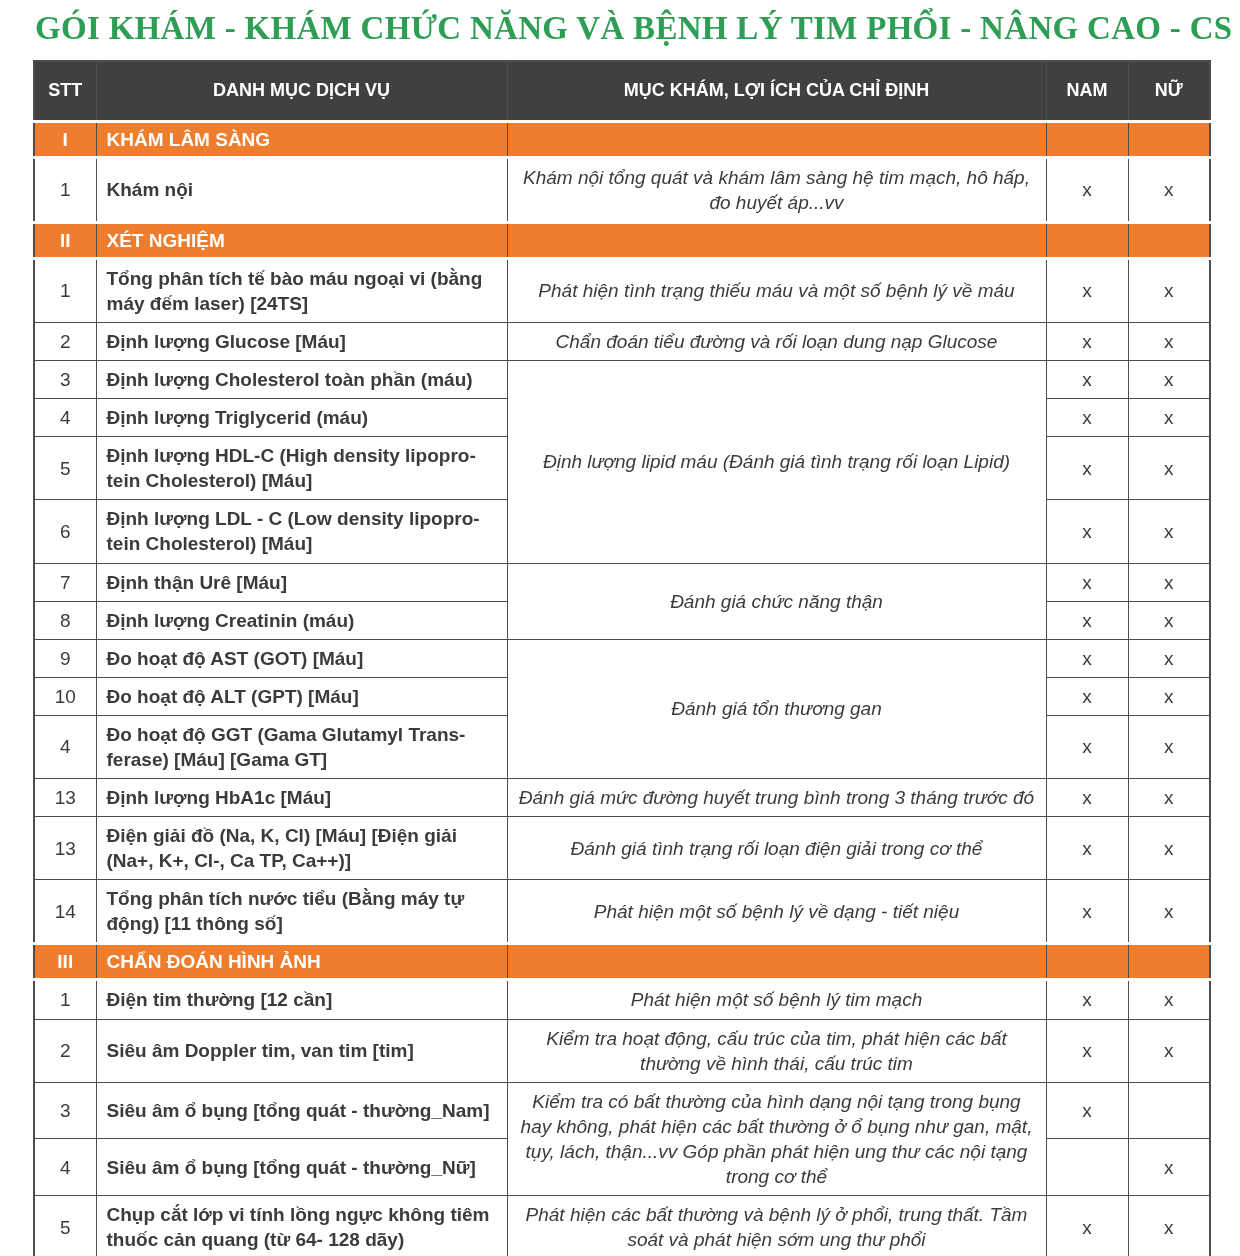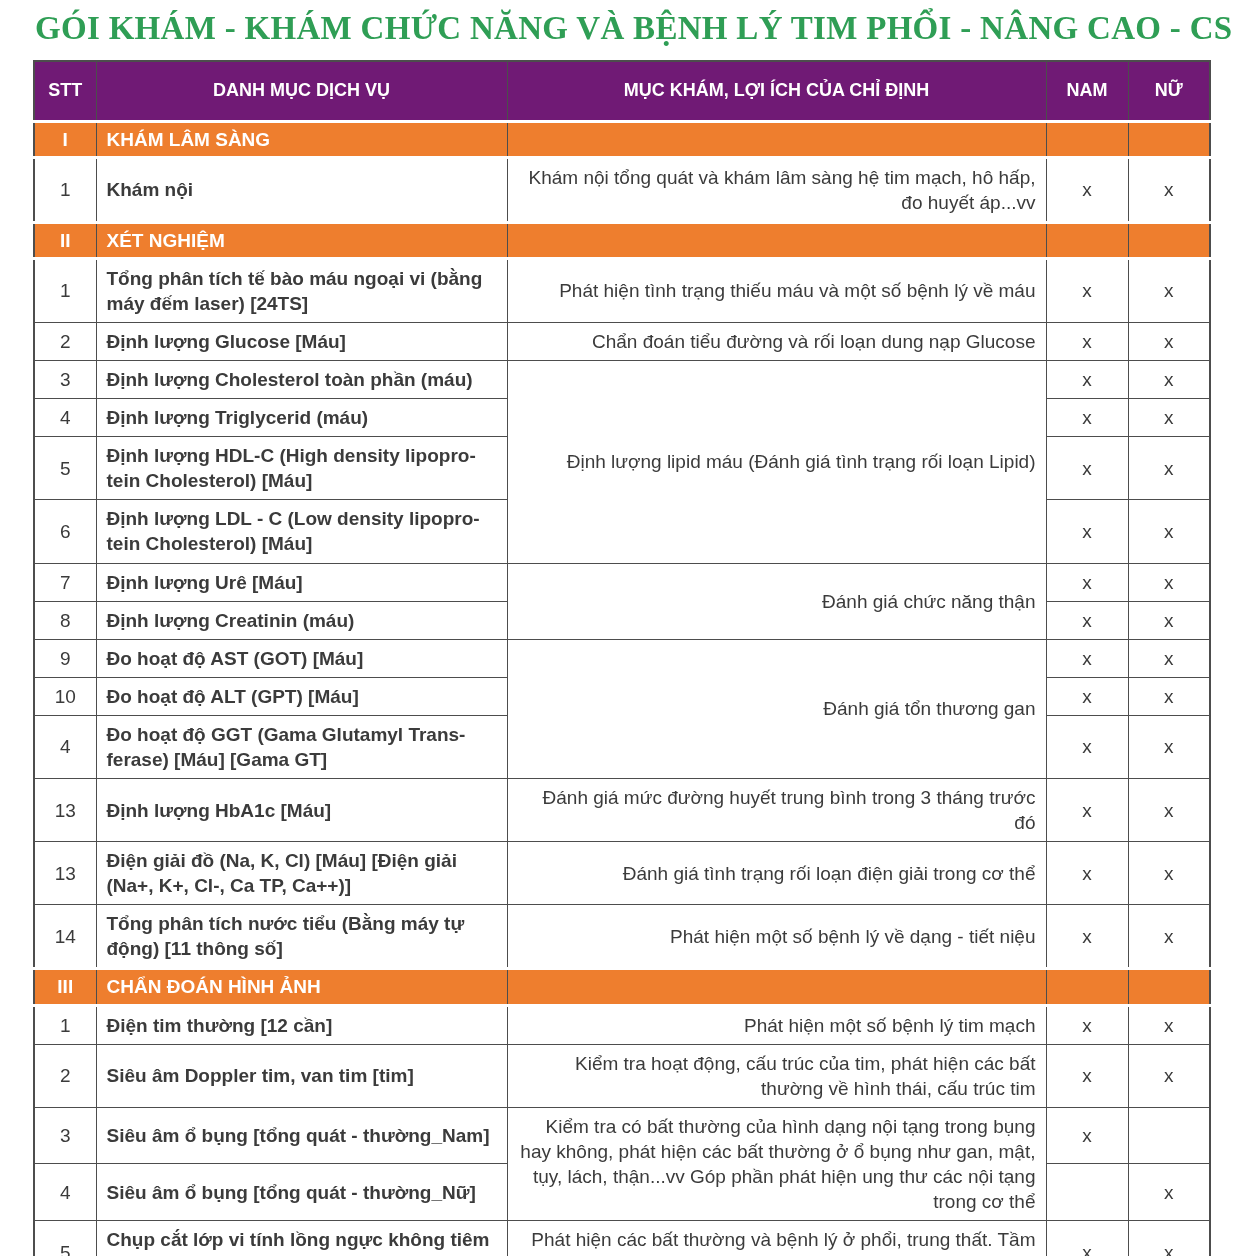--- a/index.html
+++ b/index.html
@@ -29,21 +29,21 @@
   col.c-stt  { width: 62px;  }
   col.c-svc  { width: 411px; }
   col.c-pur  { width: 539px; }
   col.c-nam  { width: 82px;  }
   col.c-nu   { width: 82px;  }
   .pkg th, .pkg td {
     border: 1px solid #4d4d4d;
     vertical-align: middle;
   }
   .pkg thead th {
-    background: #701a75;
+    background: #404040;
     color: #ffffff;
     font-size: 18px;
     font-weight: bold;
     text-align: center;
     height: 60px;
     border-bottom: 3px solid #ffffff;
     padding: 2px 6px;
   }
   .pkg td {
     font-size: 19px;
@@ -57,21 +57,21 @@
     color: #ffffff;
     font-weight: bold;
     font-size: 19px;
     height: 36px;
     border-top: 3px solid #ffffff;
     border-bottom: 3px solid #ffffff;
     padding: 4px 10px;
   }
   .pkg tr.section-row td.stt { padding: 2px 2px; }
   .pkg td.svc { text-align: left; font-weight: bold; }
-  .pkg td.pur { text-align: right; }
+  .pkg td.pur { text-align: center; font-style: italic; }
 </style>
 </head>
 <body>
 
 <div class="page-title">GÓI KHÁM - KHÁM CHỨC NĂNG VÀ BỆNH LÝ TIM PHỔI - NÂNG CAO - CS ĐT</div>
 
 <table class="pkg">
   <colgroup>
     <col class="c-stt">
       <col class="c-svc">
@@ -144,21 +144,21 @@
         <td class="mark">x</td>
       </tr>
       <tr>
         <td class="stt">6</td>
         <td class="svc">Định lượng LDL - C (Low density lipopro-tein Cholesterol) [Máu]</td>
         <td class="mark">x</td>
         <td class="mark">x</td>
       </tr>
       <tr>
         <td class="stt">7</td>
-        <td class="svc">Định lượng Urê [Máu]</td>
+        <td class="svc">Định thận Urê [Máu]</td>
         <td class="pur" rowspan="2">Đánh giá chức năng thận</td>
         <td class="mark">x</td>
         <td class="mark">x</td>
       </tr>
       <tr>
         <td class="stt">8</td>
         <td class="svc">Định lượng Creatinin (máu)</td>
         <td class="mark">x</td>
         <td class="mark">x</td>
       </tr>

